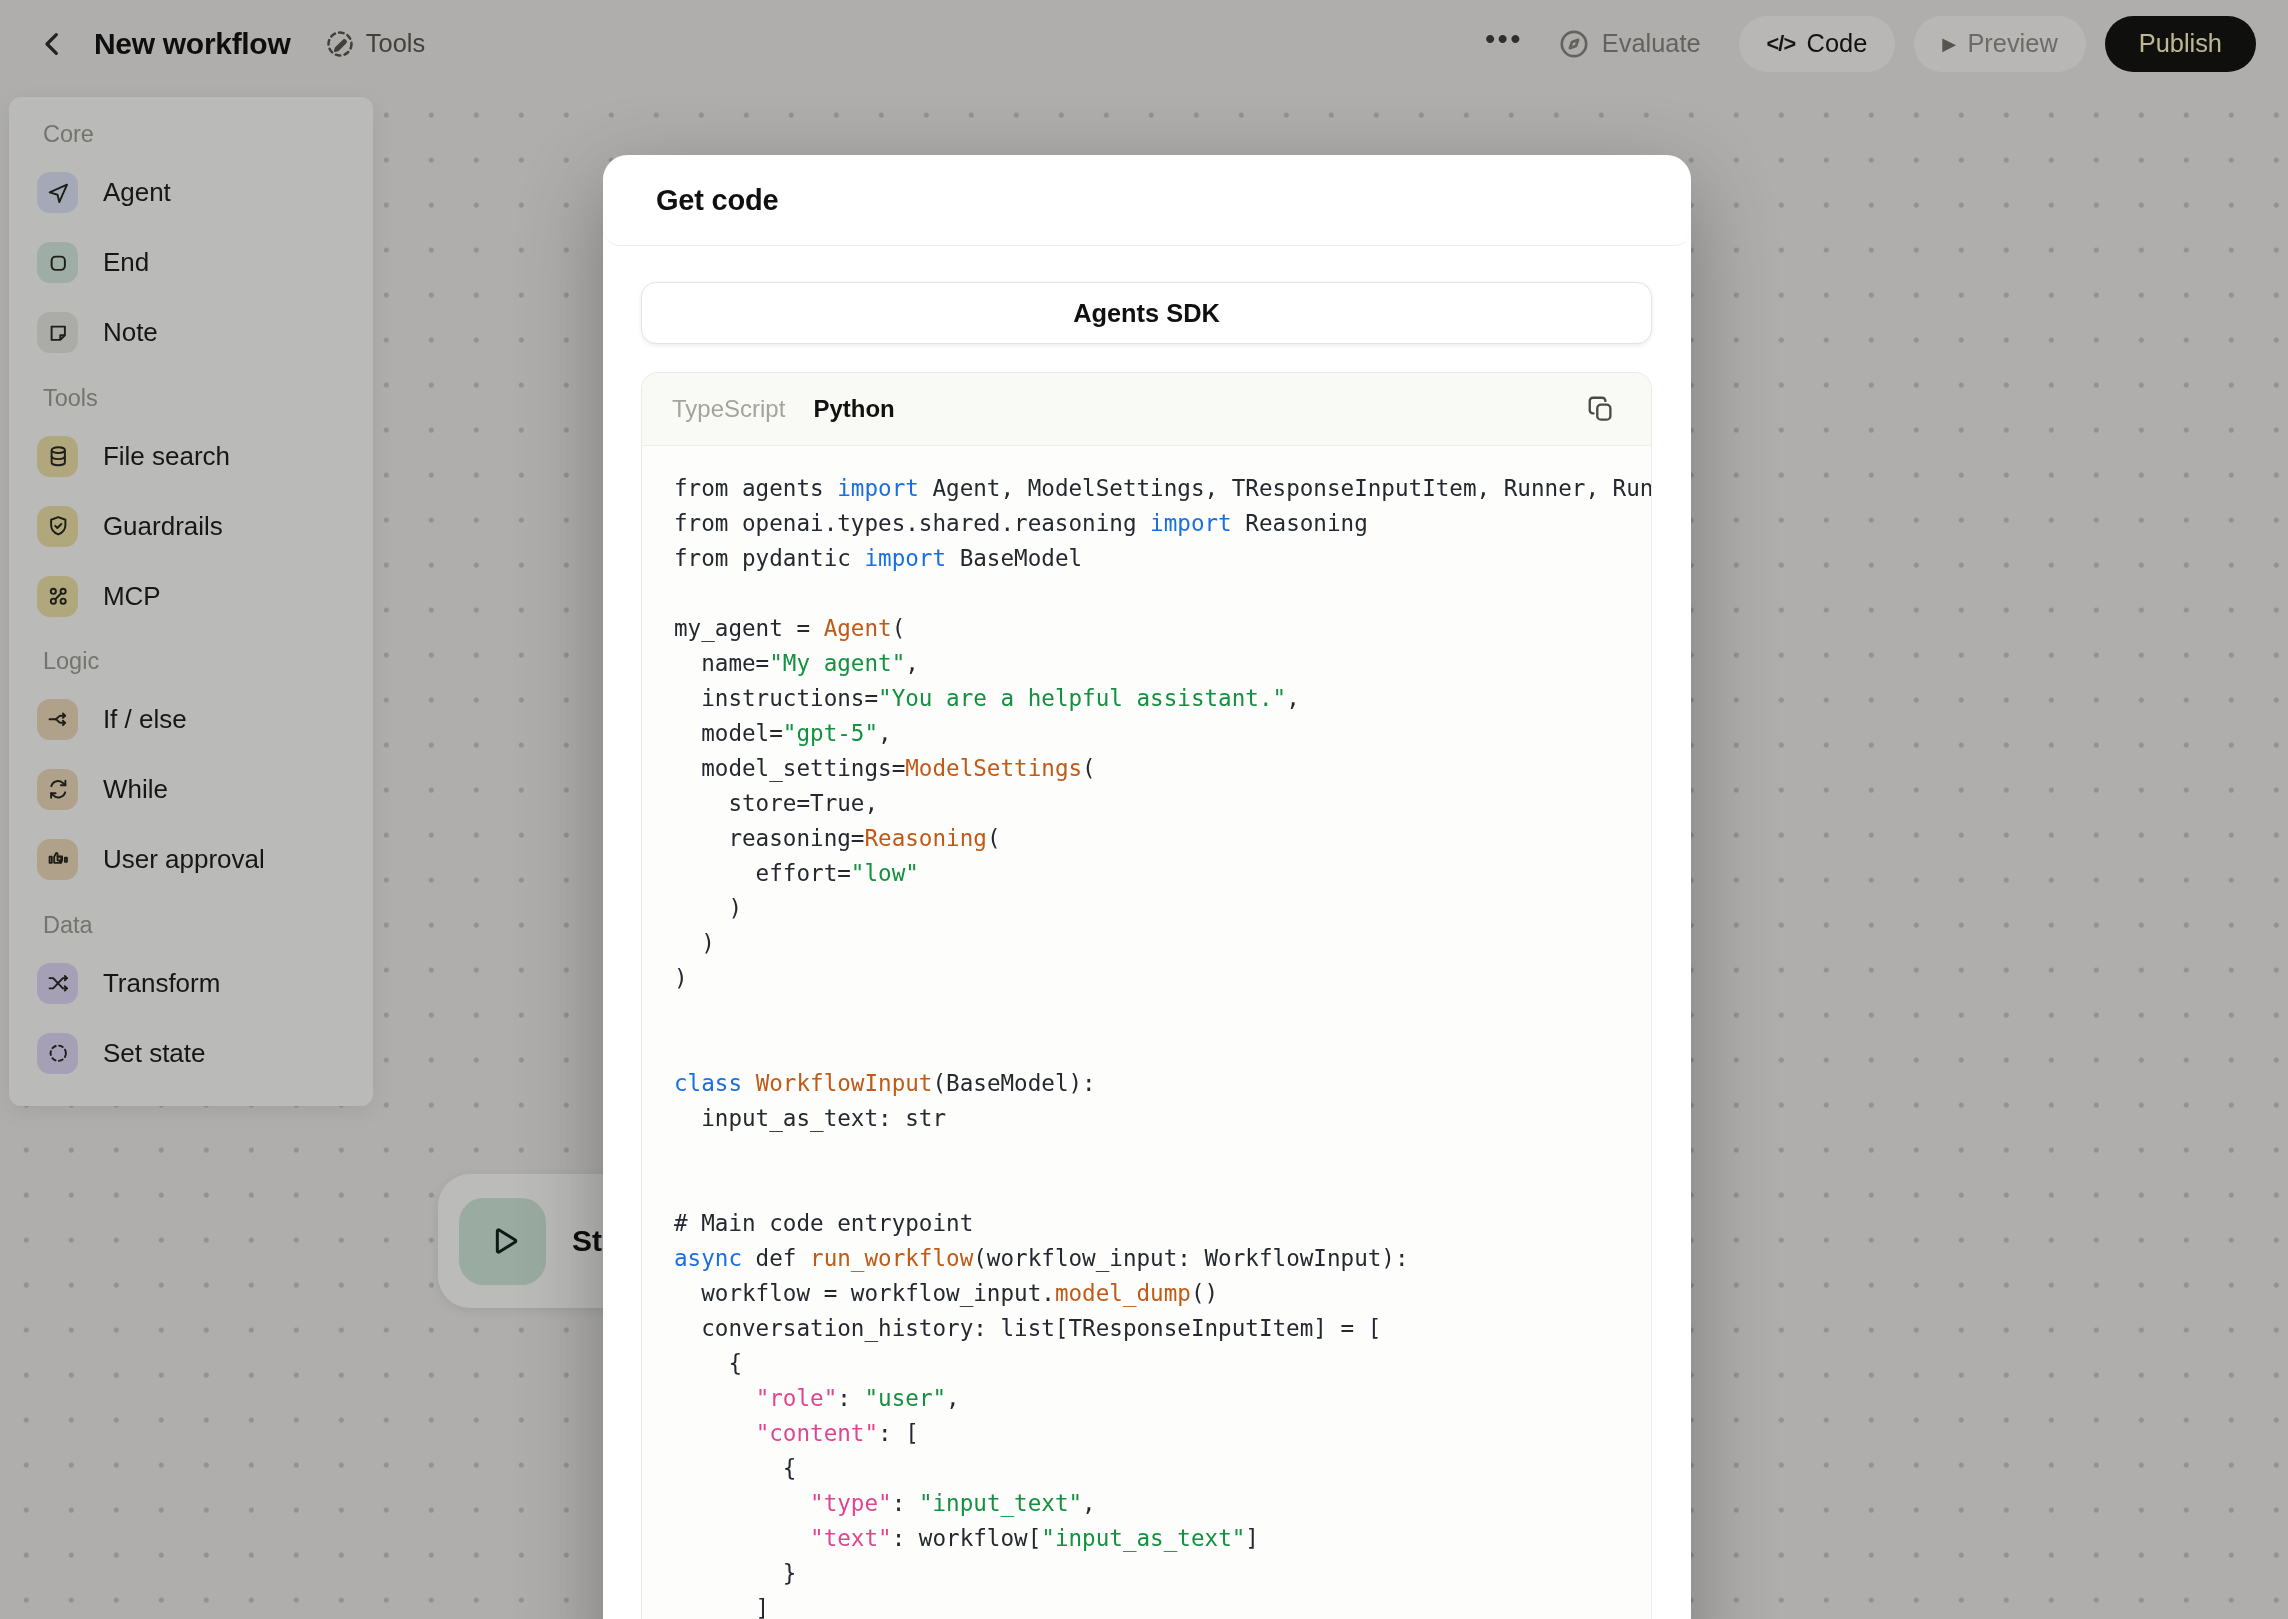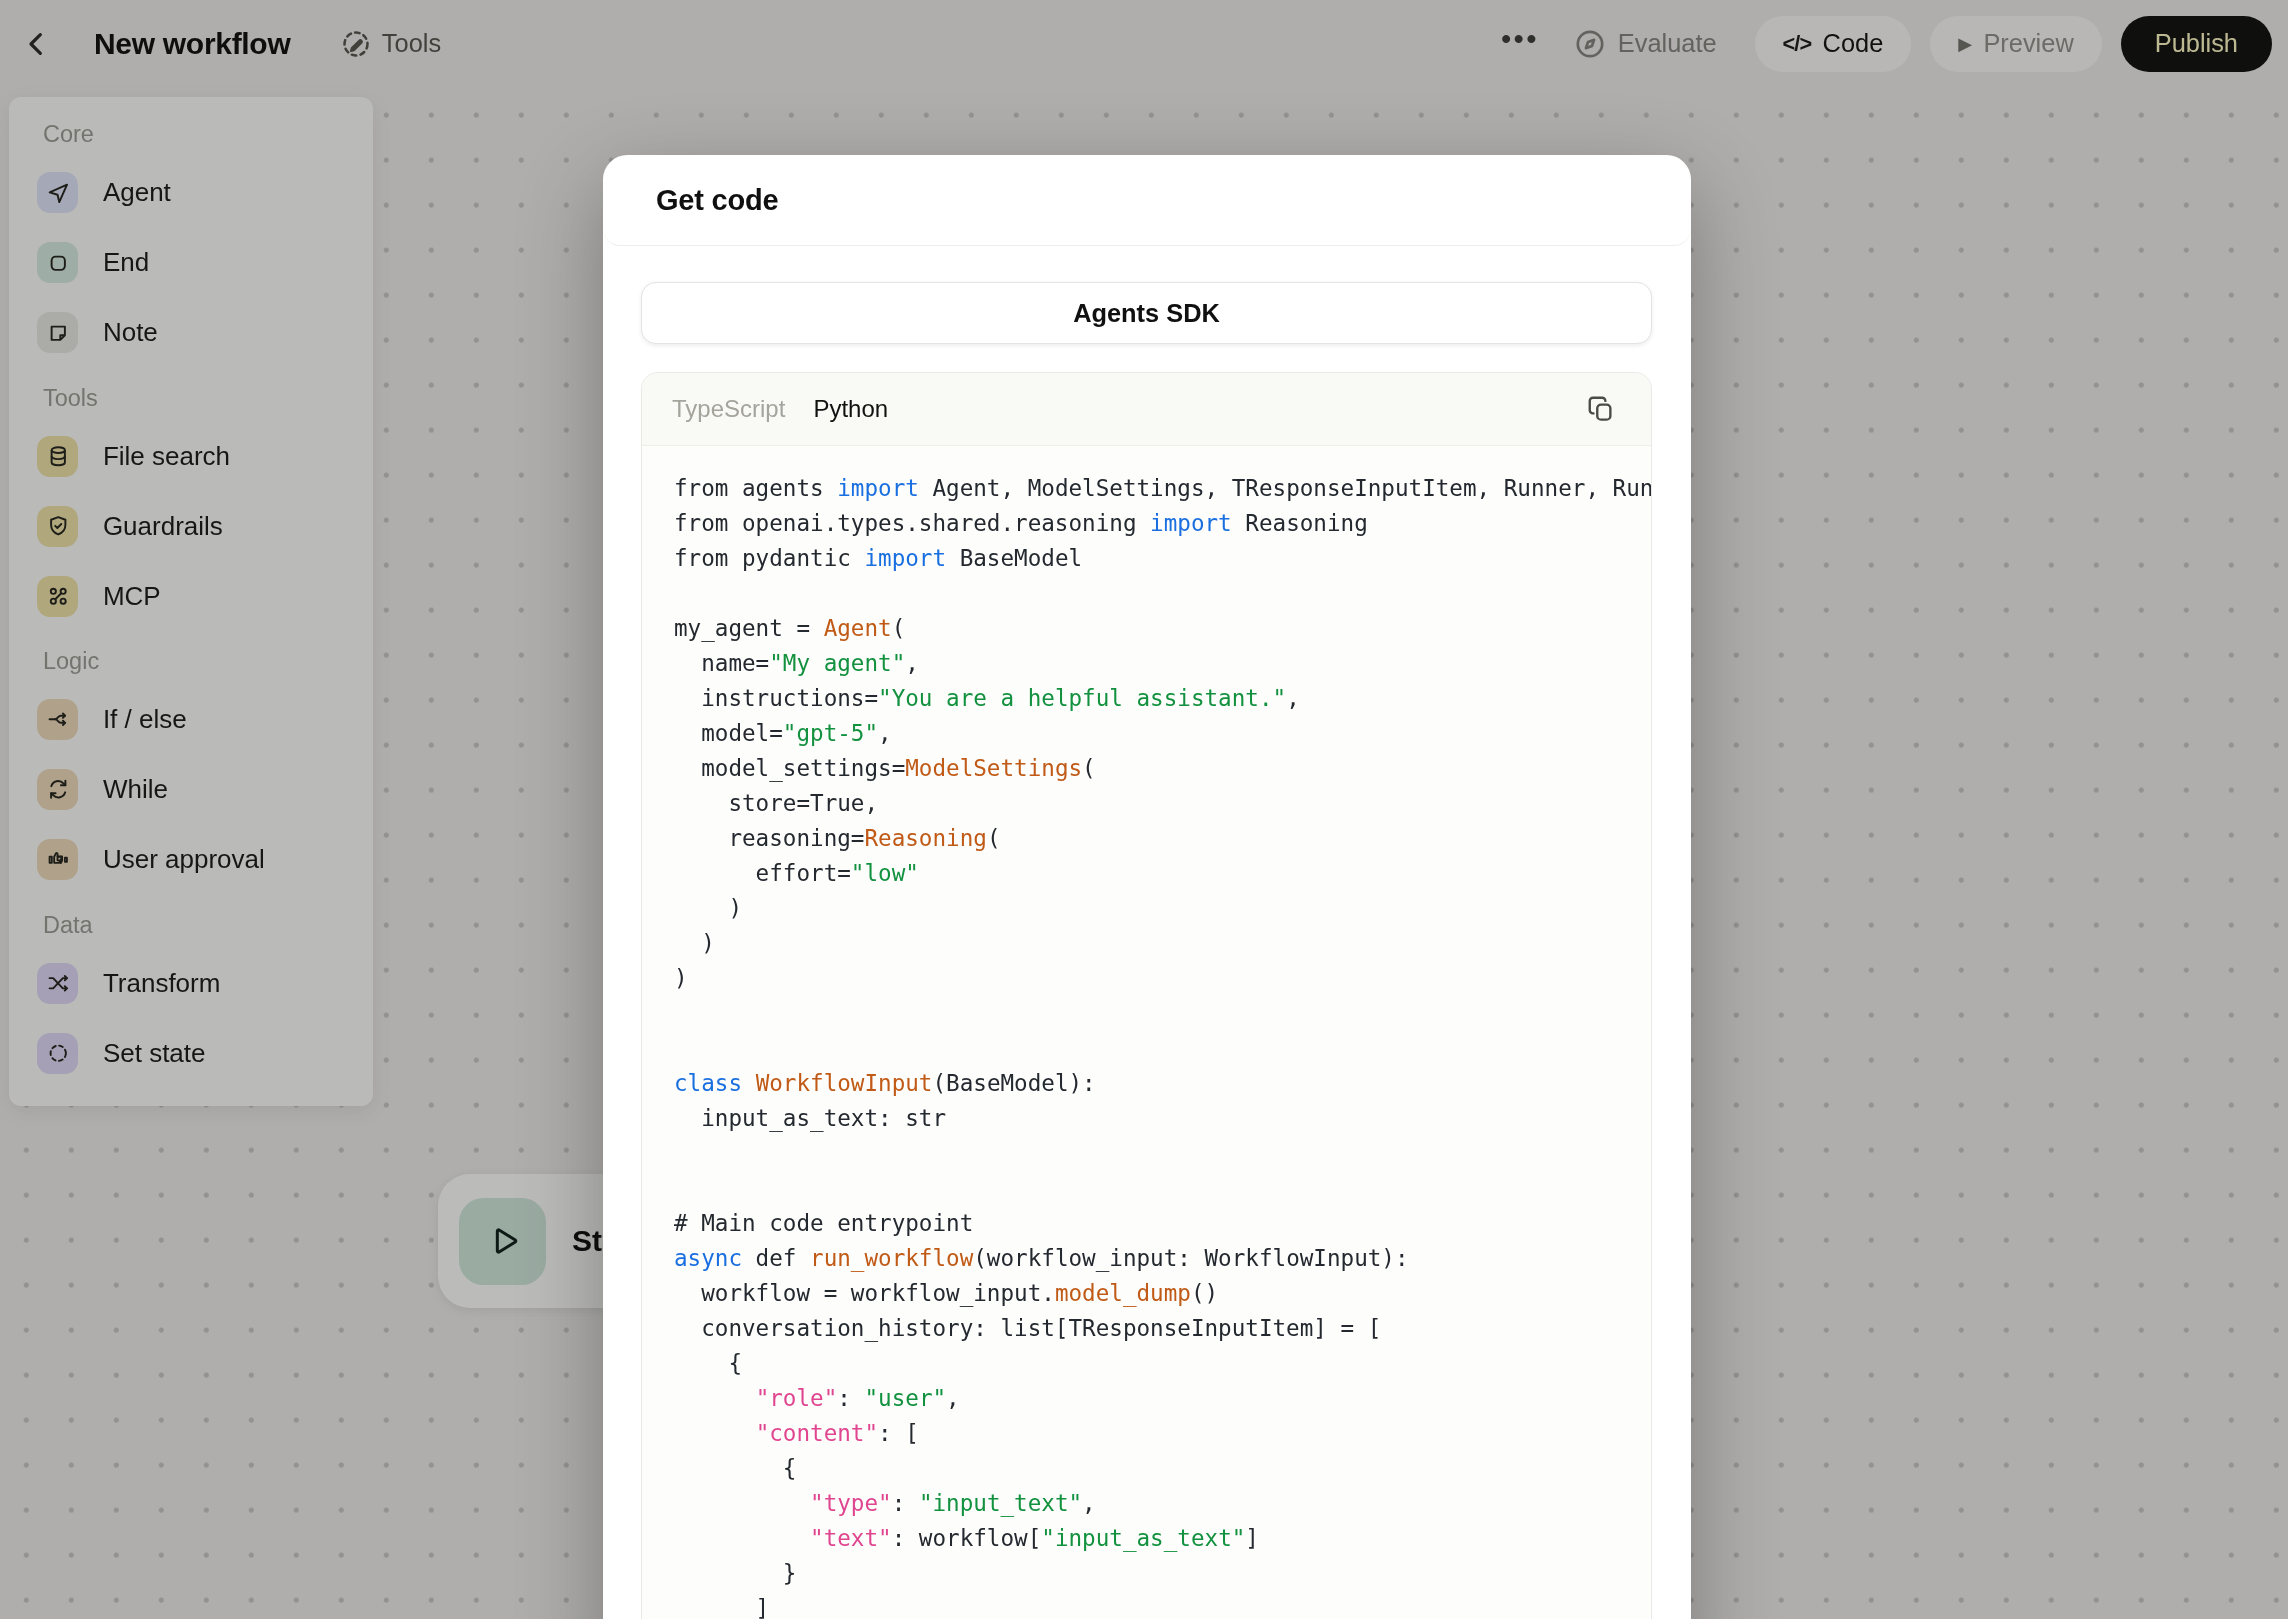--- a/index.html
+++ b/index.html
@@ -10,21 +10,21 @@
     font-family:"Liberation Sans",sans-serif;
     -webkit-font-smoothing:antialiased;
   }
   
   .canvas-dots{
     position:absolute;left:0;right:0;top:87px;bottom:0;
     background-image:radial-gradient(circle,#c6c5c2 2.3px,transparent 2.8px);
     background-size:45px 45px;background-position:3.8px 5.6px;
   }
   
-  .top-bar{position:absolute;top:0;left:0;right:0;height:87px;display:flex;align-items:center;padding:0 16px;z-index:10;gap:16px;}
+  .top-bar{position:absolute;top:0;left:0;right:0;height:87px;display:flex;align-items:center;padding:0 32px;z-index:10;}
   .icon-btn{display:grid;place-items:center;background:none;border:none;cursor:pointer;padding:0;}
   .back-btn{width:41px;height:41px;}
   .wf-title{font-size:30px;font-weight:700;color:#101010;margin-left:21px;letter-spacing:-0.3px;}
   .draft-badge{display:flex;align-items:center;gap:9.4px;margin-left:34px;color:#55554f;}
   .draft-badge .lbl{font-size:25.4px;}
   .tb-right{margin-left:auto;display:flex;align-items:center;gap:19px;}
   .dots-menu{font-size:28px;letter-spacing:2.8px;color:#3c3c38;font-weight:700;padding:0 9.4px 9.4px 9.4px;}
   .evaluate-btn{display:flex;align-items:center;gap:10.4px;color:#83837d;font-size:25.4px;background:none;border:none;cursor:pointer;margin-right:13px;}
   .pill{height:56px;border-radius:30px;display:inline-flex;align-items:center;gap:11.3px;border:none;cursor:pointer;padding:0 28px;font-size:25.4px;background:#f8f7f4;}
   .pill.code-pill{color:#141412;font-weight:500;}
@@ -61,21 +61,21 @@
   }
   .modal-header{height:91px;flex:none;display:flex;align-items:center;padding:0 53px;border-bottom:1.9px solid #eeedeb;border-radius:17px;}
   .modal-title{font-size:29px;font-weight:700;color:#101010;letter-spacing:-0.2px;}
   .modal-body{flex:1;display:flex;flex-direction:column;padding:36px 39px 0 38px;min-height:0;}
   .seg-control{height:62px;flex:none;background:#f1f1ee;border-radius:17px;display:flex;}
   .seg-item{flex:1;display:grid;place-items:center;font-size:25.4px;color:#6c6c66;cursor:pointer;border:none;background:none;border-radius:17px;}
   .seg-item.active{background:#ffffff;border:1.9px solid #e4e4e1;color:#101010;font-weight:600;border-radius:15px;box-shadow:0 1.9px 4.7px rgba(0,0,0,.07);}
   .code-card{margin-top:28px;flex:1;min-height:0;border:1.9px solid #e9e9e6;border-radius:17px;overflow:hidden;display:flex;flex-direction:column;background:#fdfdfc;}
   .code-header{height:73px;flex:none;background:#f9f9f6;border-bottom:1.9px solid #eeeeea;display:flex;align-items:center;gap:28px;padding:0 30px;}
   .lang-tab{font-size:24px;border:none;background:none;cursor:pointer;padding:0;color:#a4a49d;}
-  .lang-tab.active{color:#111110;font-weight:400;}
+  .lang-tab.active{color:#111110;font-weight:700;}
   .copy-btn{margin-left:auto;width:41px;height:41px;display:grid;place-items:center;background:none;border:none;cursor:pointer;color:#4b4b46;}
   .code-body{flex:1;min-height:0;overflow:hidden;padding:24.5px 0 0 32px;background:#fdfdfc;}
   .code-pre{font-family:"DejaVu Sans Mono","Liberation Mono",monospace;font-size:22.6px;line-height:35px;white-space:pre;color:#24292f;}
   .code-line{height:35px;}
   svg{display:block;}
 </style>
 </head>
 <body>
 
 <div id="app">

